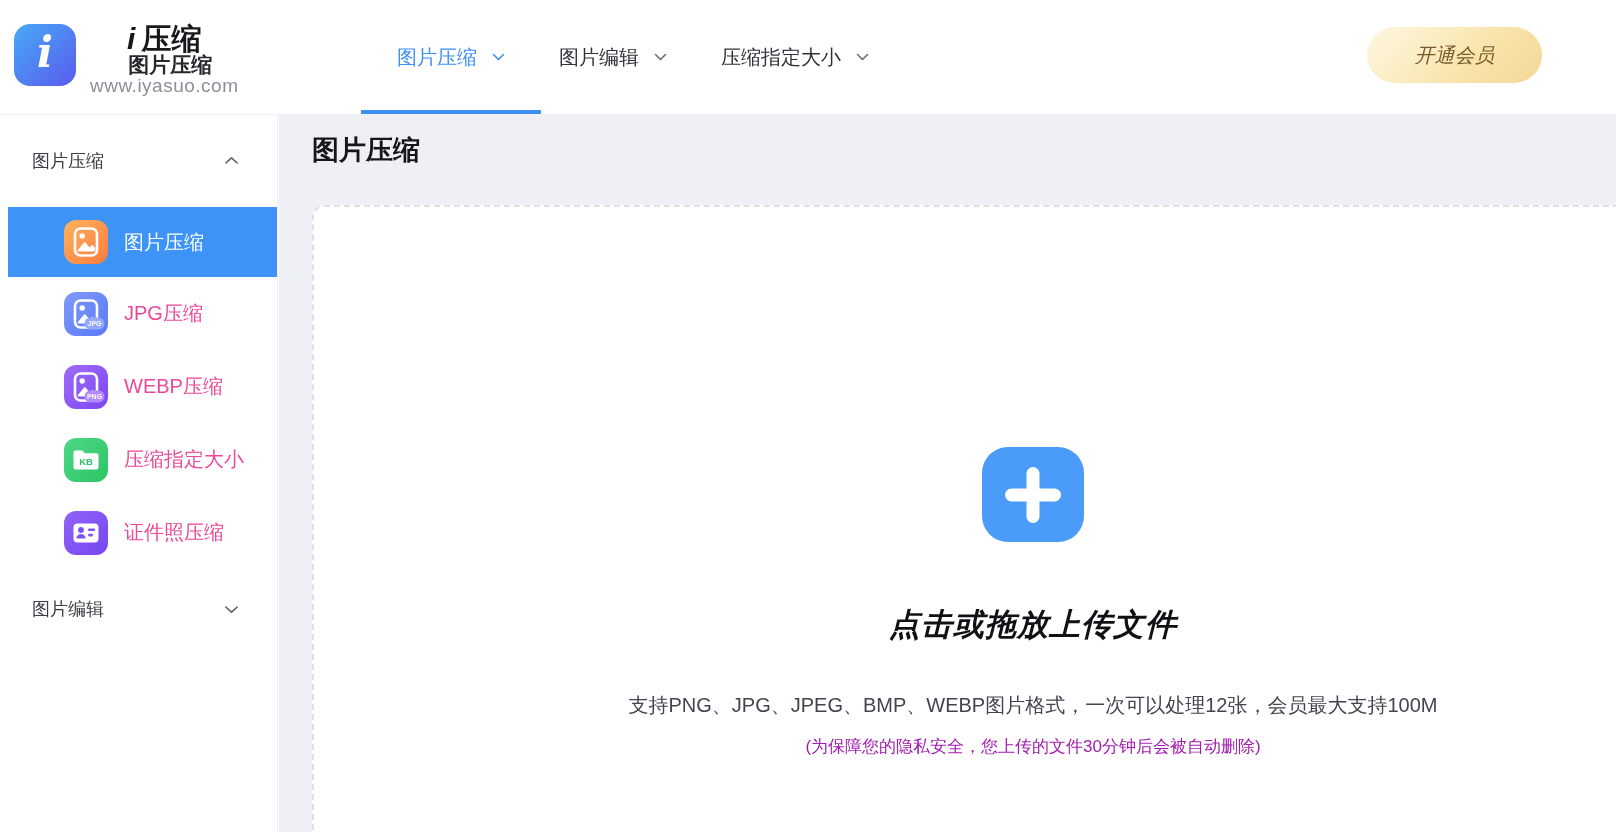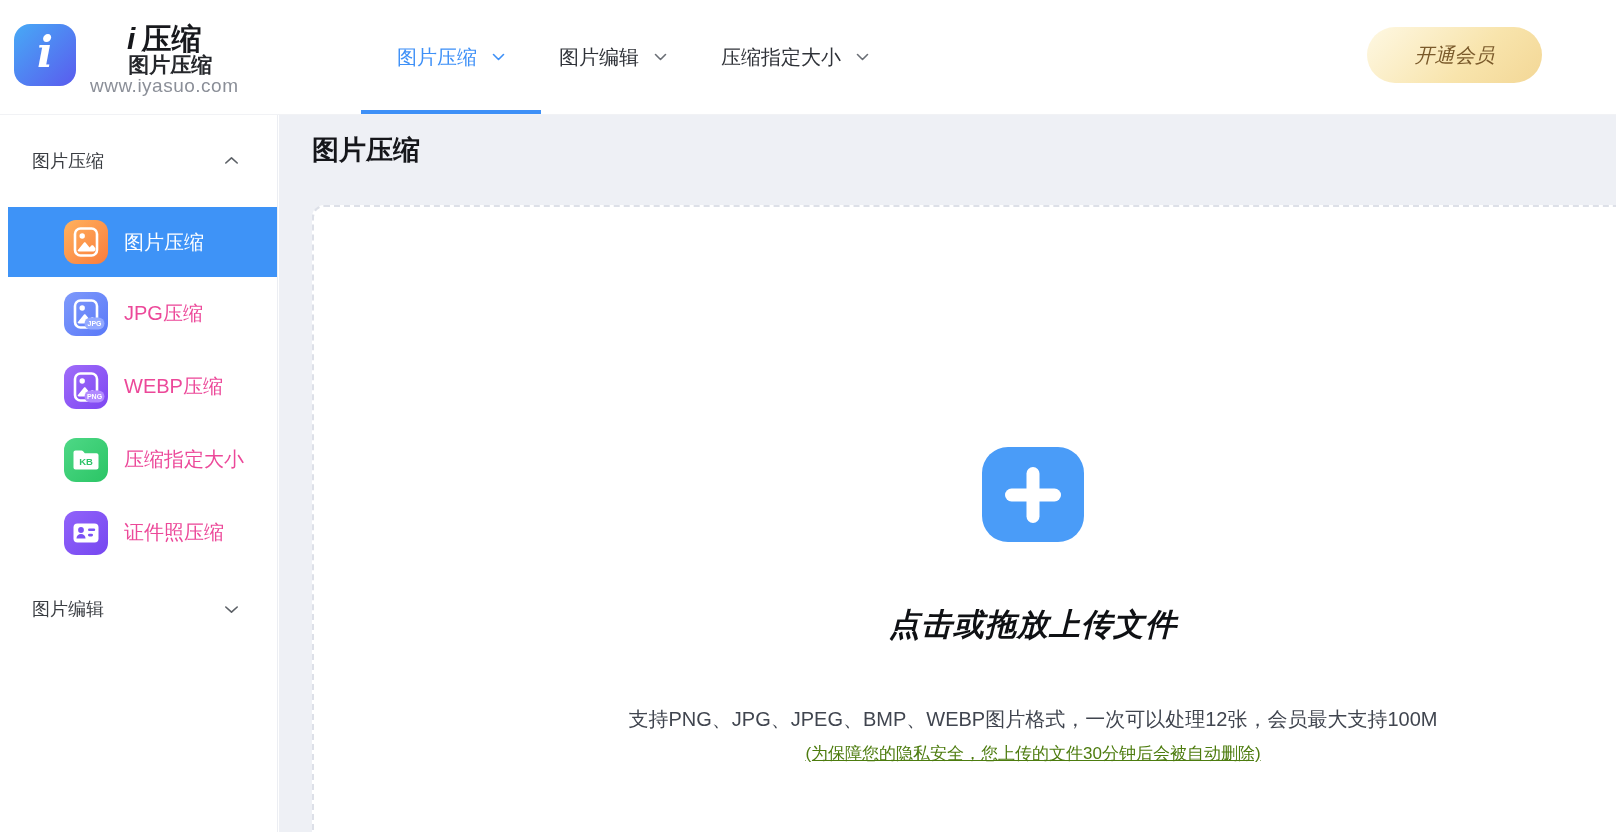--- a/index.html
+++ b/index.html
@@ -44,22 +44,22 @@
   .main{position:absolute;top:114px;left:279px;right:0;bottom:0;background:#EEF0F5;overflow:hidden;}
   .main-title{position:absolute;left:33px;top:18px;font-size:27px;font-weight:bold;color:#15161a;}
   .upload-panel{position:absolute;left:33px;top:91px;width:1442px;height:780px;background:#fff;
     border:2px dashed #DDE0E8;border-radius:12px;box-sizing:border-box;
     display:flex;flex-direction:column;align-items:center;cursor:pointer;}
   .plus-btn{margin-top:240px;width:102px;height:95px;border-radius:26px;background:#4A9CF8;position:relative;flex:0 0 auto;}
   .plus-btn::before,.plus-btn::after{content:'';position:absolute;background:#fff;border-radius:7px;top:50%;left:50%;}
   .plus-btn::before{width:56px;height:13px;transform:translate(-50%,-50%);}
   .plus-btn::after{width:13px;height:56px;transform:translate(-50%,-50%);}
   .upload-title{margin-top:64px;font-size:31px;line-height:38px;font-weight:bold;color:#0f1114;letter-spacing:1px;font-style:italic;}
-  .upload-desc{margin-top:61px;font-size:20px;line-height:28px;color:#40454F;}
-  .upload-note{margin-top:9px;font-size:17px;line-height:24px;color:#4d7c0f;text-decoration:underline;}
+  .upload-desc{margin-top:47px;font-size:20px;line-height:28px;color:#40454F;}
+  .upload-note{margin-top:16px;font-size:17px;line-height:24px;color:#a21caf;}
 </style>
 </head>
 <body>
 
 <svg width="0" height="0" style="position:absolute" aria-hidden="true">
   <defs>
     <symbol id="photo-glyph" viewBox="0 0 44 44">
       <rect x="11" y="8.5" width="22" height="27" rx="5.5" fill="none" stroke="#fff" stroke-width="2.6"></rect>
       <circle cx="18.2" cy="16" r="2.7" fill="#fff"></circle>
       <path d="M13.5 30.6 L19.8 22.7 C20.3 22.1 21.2 22.1 21.7 22.7 L25.6 27.6 L27.4 25.6 C27.9 25 28.8 25 29.3 25.6 L31.4 28.2 L31.4 29.6 C31.4 30.6 30.6 31.4 29.6 31.4 L14.6 31.4 Z" fill="#fff"></path>

